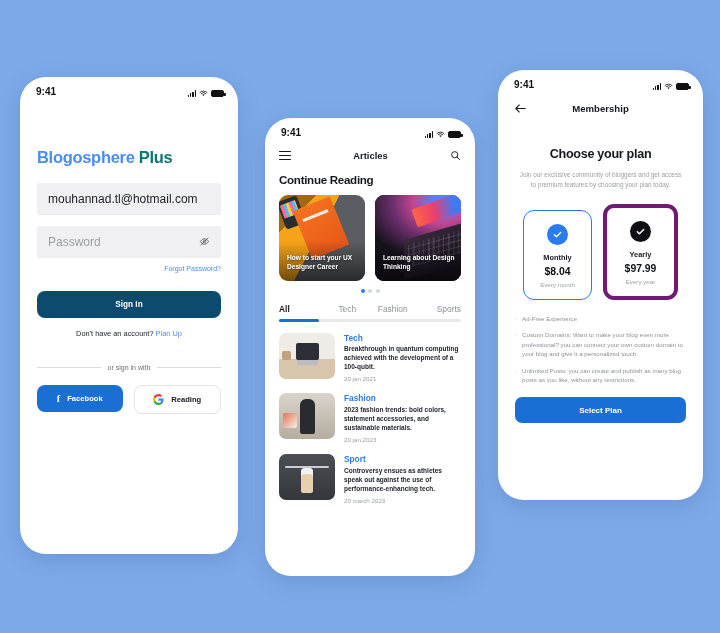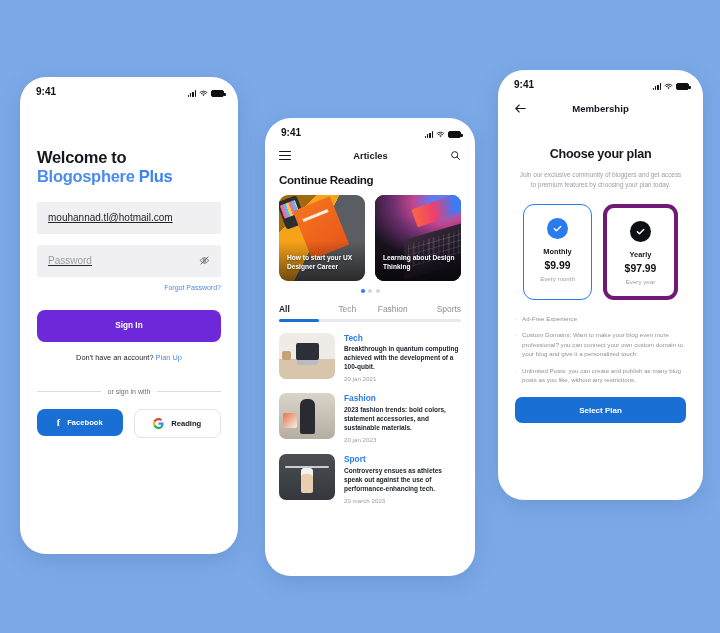--- a/index.html
+++ b/index.html
@@ -56,34 +56,34 @@
 
   
   .p1body{padding:0 17px;box-sizing:border-box;}
   .welcome{margin-top:51px;}
   .welcome .line1{
     font-size:16.5px;font-weight:bold;color:#15181f;letter-spacing:-.3px;line-height:1.15;
   }
   .welcome .line2{
     font-size:16.5px;font-weight:bold;color:#4a8cf0;letter-spacing:-.3px;line-height:1.15;
   }
-  .welcome .line2 .light{color:#3b82f6;font-weight:bold;}
+  .welcome .line2 .light{color:#0f766e;font-weight:bold;}
   .field{
     margin-top:16px;height:32px;background:#f0f0f2;border-radius:2px;
     display:flex;align-items:center;padding:0 11px;box-sizing:border-box;
-    font-size:10px;color:#20242c;text-decoration:underline;
+    font-size:12px;color:#20242c;
   }
   .field.pw{margin-top:11px;justify-content:space-between;}
   .field .ph{color:#9b9ea6;}
   .eye{width:11px;height:11px;flex:0 0 auto;}
   .forgot{
     margin-top:7px;text-align:right;font-size:7px;color:#4a8cf0;
   }
   .btn-primary{
-    margin-top:19px;height:32px;background:#6d28d9;border-radius:8px;
+    margin-top:19px;height:27px;background:#0c4a6e;border-radius:8px;
     display:flex;align-items:center;justify-content:center;
     color:#fff;font-size:8.2px;font-weight:bold;
   }
   .signup-row{
     margin-top:11px;text-align:center;font-size:7.4px;color:#20242c;
   }
   .signup-row a{color:#4a8cf0;text-decoration:none;}
   .divider{
     margin-top:26px;display:flex;align-items:center;gap:7px;
     font-size:7px;color:#6c707a;
@@ -240,21 +240,21 @@
   .backico{width:13px;height:11px;flex:0 0 auto;}
   .p3title{flex:1;text-align:center;font-size:9.6px;font-weight:bold;color:#15181f;margin-right:13px;}
   .choose{
     margin-top:33px;text-align:center;font-size:12.6px;font-weight:bold;
     color:#15181f;letter-spacing:-.3px;
   }
   .sub{
     margin-top:9px;padding:0 20px;text-align:center;font-size:6.4px;
     color:#9b9ea6;line-height:1.55;
   }
-  .plans{display:flex;gap:11px;padding:0 25px;margin-top:14px;}
+  .plans{display:flex;gap:11px;padding:0 25px;margin-top:14px;align-items:flex-end;}
   .plan{
     flex:1;border-radius:11px;border:4px solid #701a75;background:#fff;
     padding:13px 6px 11px 6px;box-sizing:border-box;text-align:center;
   }
   .plan.sel{border:1.4px solid #2b7bf0;}
   .tick{
     width:21px;height:21px;border-radius:50%;margin:0 auto;
     display:flex;align-items:center;justify-content:center;color:#fff;
   }
   .tick.blue{background:#2b7bf0;}
@@ -291,21 +291,20 @@
           <path d="M8 10.4 5.9 8.2a3 3 0 0 1 4.2 0z" fill="#111"></path>
           <path d="M3.9 6.2a5.8 5.8 0 0 1 8.2 0" stroke="#111" stroke-width="1.5" fill="none" stroke-linecap="round"></path>
           <path d="M1.8 4.1a8.8 8.8 0 0 1 12.4 0" stroke="#111" stroke-width="1.5" fill="none" stroke-linecap="round"></path>
         </svg>
         <span class="batt"></span>
       </span>
     </div>
 
     <div class="p1body">
       <div class="welcome">
-        <div class="line1">Welcome to</div>
         <div class="line2"><span>Blogosphere</span><span class="light"> Plus</span></div>
       </div>
 
       <div class="field">
         <span>mouhannad.tl@hotmail.com</span>
       </div>
 
       <div class="field pw">
         <span class="ph">Password</span>
         <svg class="eye" viewBox="0 0 20 20">
@@ -472,21 +471,21 @@
     <div class="sub">Join our exclusive community of bloggers and get access to premium features by choosing your plan today.</div>
 
     <div class="plans">
       <div class="plan sel">
         <div class="tick blue">
           <svg width="11" height="11" viewBox="0 0 16 16">
               <path d="M3.4 8.4 6.4 11.4 12.6 5.2" fill="none" stroke="#fff" stroke-width="2.1" stroke-linecap="round" stroke-linejoin="round"></path>
             </svg>
         </div>
         <div class="pname">Monthly</div>
-        <div class="pprice">$9.99</div>
+        <div class="pprice">$8.04</div>
         <div class="pcycle">Every month</div>
       </div>
       <div class="plan">
         <div class="tick dark">
           <svg width="11" height="11" viewBox="0 0 16 16">
               <path d="M3.4 8.4 6.4 11.4 12.6 5.2" fill="none" stroke="#fff" stroke-width="2.1" stroke-linecap="round" stroke-linejoin="round"></path>
             </svg>
         </div>
         <div class="pname">Yearly</div>
         <div class="pprice">$97.99</div>

